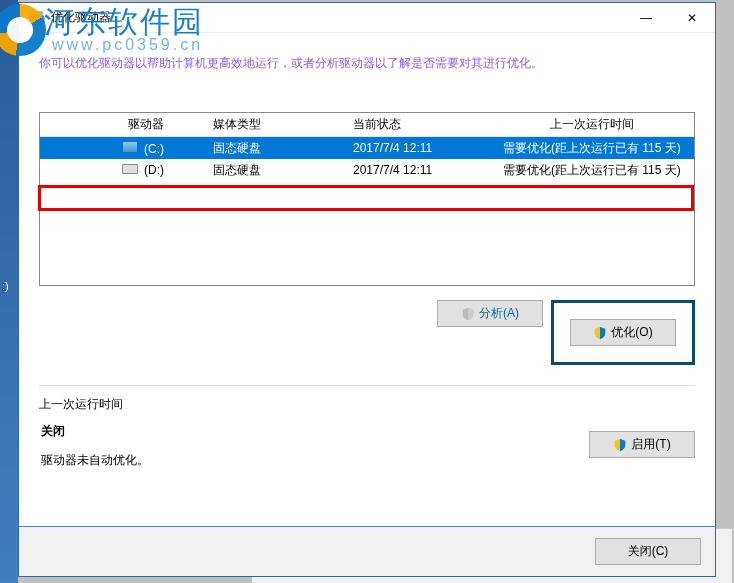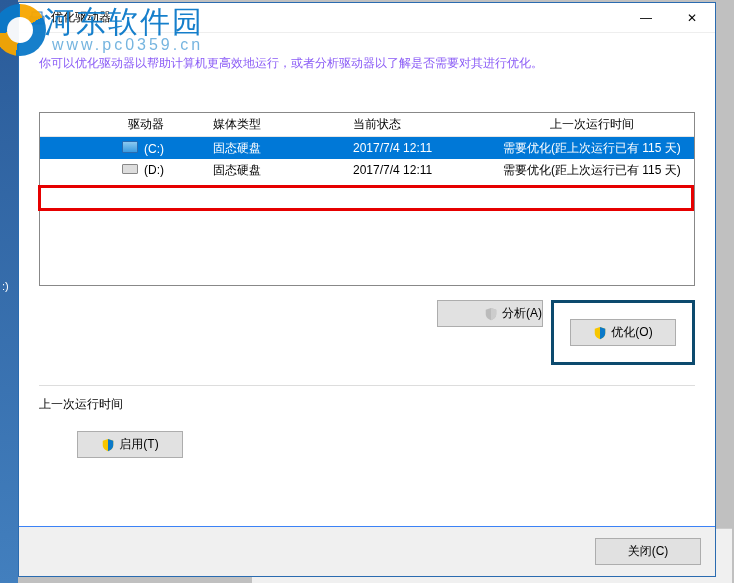--- a/index.html
+++ b/index.html
@@ -21,21 +21,21 @@
   .c3 { flex: 1; }
   .row { display: flex; height: 22px; align-items: center; font-size: 12px; }
   .row.selected { background: #0078d7; color: #fff; }
   .row .icon-cell { width: 18px; display: inline-flex; align-items: center; justify-content: center; margin-right: 2px; }
   .drive-icon-c { width: 16px; height: 12px; background: linear-gradient(#8cc9f0,#3b9be0); border: 1px solid #2a6bb0; border-radius: 1px; display:inline-block; }
   .drive-icon-d { width: 16px; height: 10px; background: #ddd; border: 1px solid #888; border-radius: 1px; display:inline-block; }
   .hl-row { position: absolute; left: 38px; top: 185px; width: 656px; height: 26px; border: 3px solid #e60000; pointer-events: none; }
   .btn-row { margin-top: 14px; display: flex; justify-content: flex-end; gap: 8px; }
   .btn-row2 { margin-top: 10px; display: flex; justify-content: flex-end; padding-left: 36px; }
   .btn { min-width: 106px; height: 27px; background: #e1e1e1; border: 1px solid #adadad; font-size: 12px; display: inline-flex; align-items: center; justify-content: center; gap: 4px; cursor: pointer; }
-  .btn.disabled { color: #000000; justify-content: flex-end; }
+  .btn.disabled { color: #0369a1; }
   .shield { width: 14px; height: 14px; display: inline-block; }
   .hl-opt { border: 3px solid #0c4a6e; padding: 16px; display:inline-block; }
   .divider { border: none; border-top: 1px solid #ddd; margin: 20px 0 10px 0; }
   .schedule-block { padding: 0 0 0 2px; }
   .sched-row { display: flex; align-items: flex-start; }
   .sched-left { flex: 1; }
   .sched-title { font-weight: bold; font-size: 12px; margin-bottom: 12px; margin-top: 2px; }
   .sched-sub { font-size: 12px; color: #000; }
   .footer { position: absolute; left: 0; right: 0; bottom: 0; height: 50px; background: #f0f0f0; border-top: 1px solid #3b82f6; display: flex; align-items: center; justify-content: flex-end; padding: 0 14px; }
   .watermark { position: absolute; top: -4px; left: -6px; width: 210px; pointer-events: none; opacity: 0.95; }
@@ -131,20 +131,24 @@
           <span>优化(O)</span>
         </button>
       </span>
     </div>
 
     <hr class="divider">
 
     <div class="label">上一次运行时间</div>
 
     <div class="schedule-block sched-row">
+      <div class="sched-left">
+        <div class="sched-title">关闭</div>
+        <div class="sched-sub">驱动器未自动优化。</div>
+      </div>
       <div class="btn-row2">
         <button class="btn">
           <span class="shield">
             <svg viewBox="0 0 16 16">
                 <path d="M8 1 L14 3 V8 C14 12 11 14 8 15 C5 14 2 12 2 8 V3 Z" fill="#f7c600"></path>
                 <path d="M8 1 L14 3 V8 C14 12 11 14 8 15 V1 Z" fill="#0a79c9"></path>
               </svg>
           </span>
           <span>启用(T)</span>
         </button>

